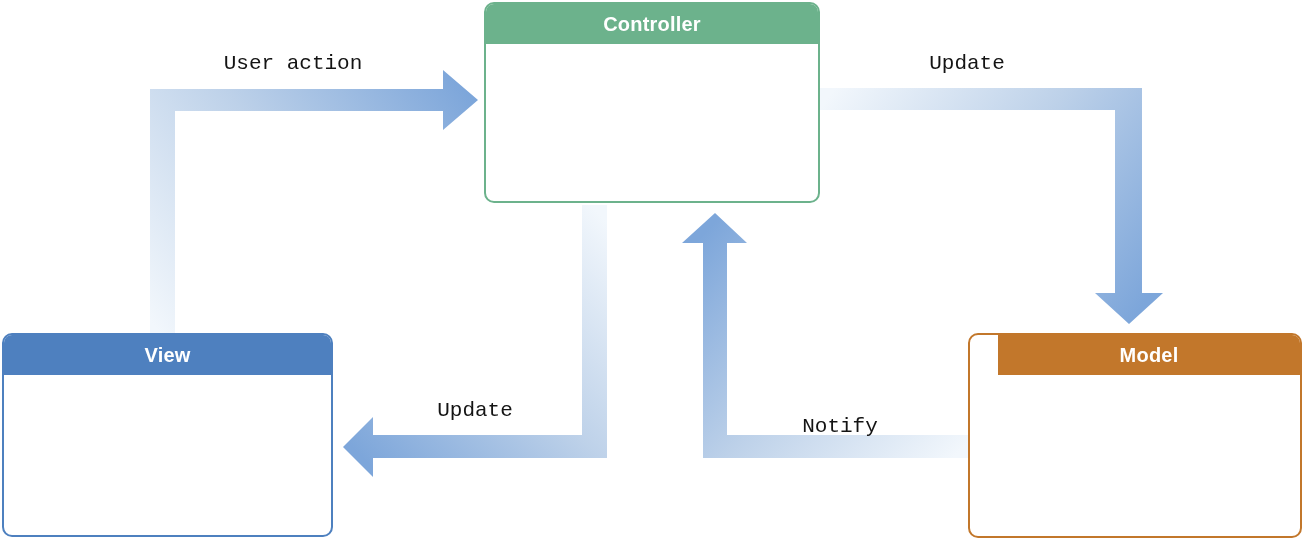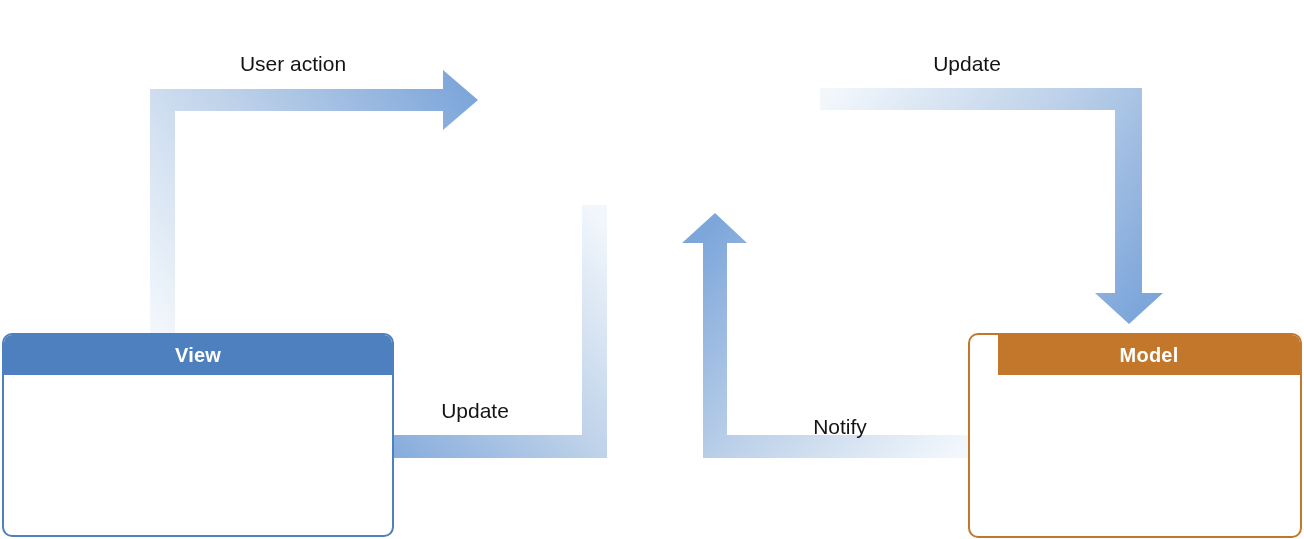--- a/index.html
+++ b/index.html
@@ -33,23 +33,24 @@
     font-weight: bold;
     letter-spacing: 0.2px;
   }
   .node-body { background: #ffffff; }
   .edge-label {
     position: absolute;
     transform: translateX(-50%);
     font-size: 21px;
     color: #141414;
     white-space: nowrap;
+    font-family: Liberation Mono, monospace;
   }
   #node-controller { left: 484px; top: 2px;   width: 336px; height: 201px; }
-  #node-view       { left: 2px;   top: 333px; width: 392px; height: 204px; }
+  #node-view       { left: 2px;   top: 333px; width: 331px; height: 204px; }
   #node-model      { left: 968px; top: 333px; width: 334px; height: 205px; padding-left: 28px; }
   #label-user-action  { left: 293px; top: 52px;  }
   #label-update-model { left: 967px; top: 52px;  }
   #label-update-view  { left: 475px; top: 399px; }
   #label-notify       { left: 840px; top: 399px; margin-top: 16px; }
 </style>
 </head>
 <body>
 
 <div class="canvas">
@@ -85,20 +86,26 @@
     <polygon fill="url(#g-update-view)" points="582,205 582,435 373,435 373,417 343,447 373,477 373,458 607,458 607,205"></polygon>
 
     <polygon fill="url(#g-notify)" points="970,435 727,435 727,243 747,243 715,213 682,243 703,243 703,458 970,458"></polygon>
   </svg>
 
   <div class="edge-label" id="label-user-action">User action</div>
   <div class="edge-label" id="label-update-model">Update</div>
   <div class="edge-label" id="label-update-view">Update</div>
   <div class="edge-label" id="label-notify">Notify</div>
 
+  <div class="node" id="node-controller" style="border-color: rgb(108, 178, 140);">
+    <div class="node-header" style="background-color: rgb(108, 178, 140);">
+      <span>Controller</span>
+    </div>
+    <div class="node-body"></div>
+  </div>
 
   <div class="node" id="node-view" style="border-color: rgb(78, 128, 191);">
     <div class="node-header" style="background-color: rgb(78, 128, 191);">
       <span>View</span>
     </div>
     <div class="node-body"></div>
   </div>
 
   <div class="node" id="node-model" style="border-color: rgb(194, 119, 43);">
     <div class="node-header" style="background-color: rgb(194, 119, 43);">

